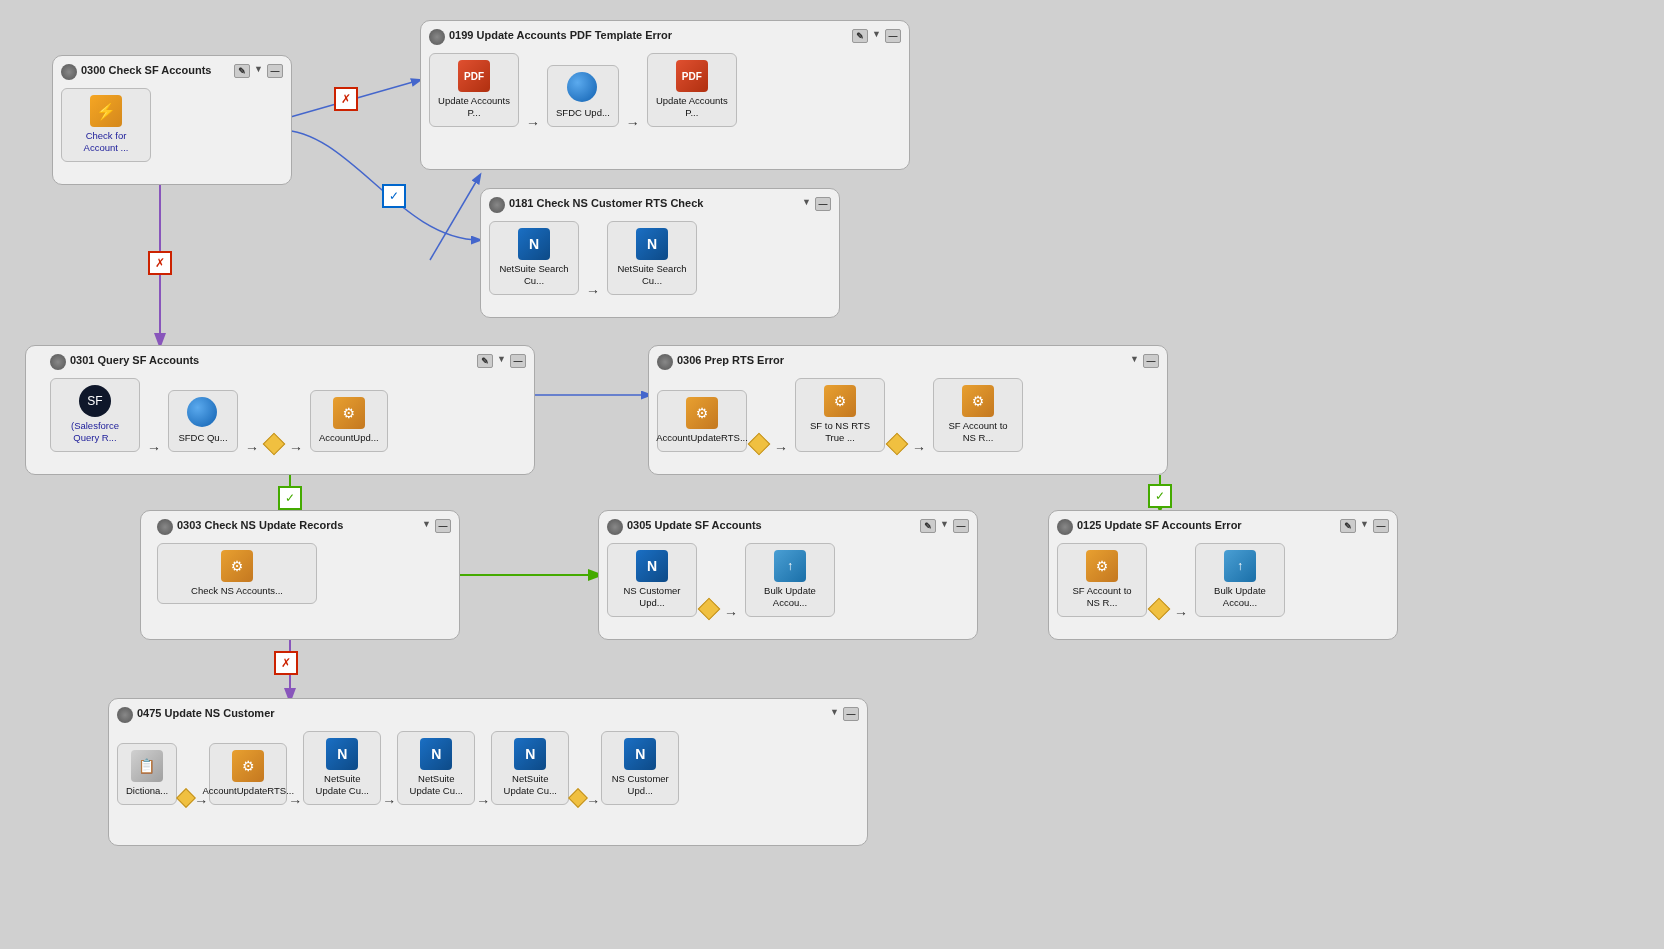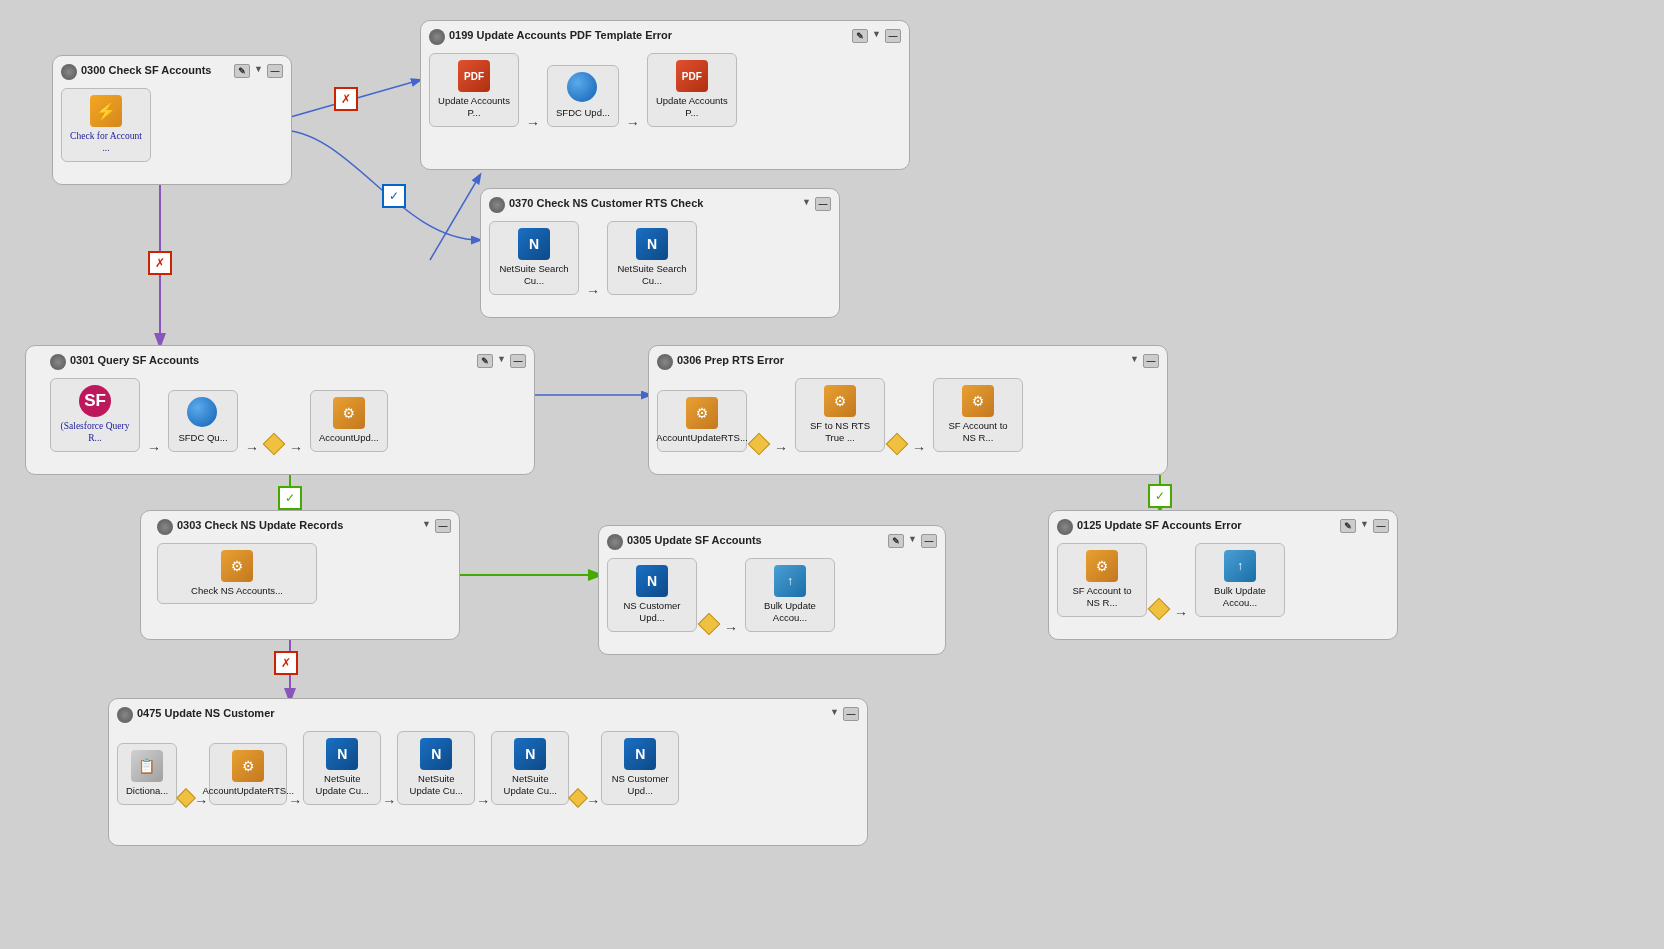--- a/index.html
+++ b/index.html
@@ -203,21 +203,20 @@
       font-size: 10px;
       font-weight: bold;
     }
 
     .step-label {
       font-size: 9.5px;
       color: #1a1a99;
       text-align: center;
       margin-top: 3px;
       line-height: 1.3;
-      font-family: Liberation Serif, serif;
     }
 
     .step-label-black {
       font-size: 9.5px;
       color: #111;
       text-align: center;
       margin-top: 3px;
       line-height: 1.3;
     }
 
@@ -336,21 +335,21 @@
       <div class="step-node">
         <div class="icon-pdf">PDF</div>
         <div class="step-label-black">Update Accounts P...</div>
       </div>
     </div>
   </div>
 
   <div class="flow-box" style="left:480px;top:188px;width:360px;height:130px;">
     <div class="flow-box-header">
       <span class="gear-icon"></span>
-      <span class="box-title">0370 Check NS Customer RTS Check</span>
+      <span class="box-title">0181 Check NS Customer RTS Check</span>
       <span style="flex:1"></span>
       <span class="chevron">▼</span>
       <span class="btn-small">—</span>
     </div>
     <div class="flow-box-body">
       <div class="step-node">
         <div class="icon-netsuite">N</div>
         <div class="step-label-black">NetSuite Search Cu...</div>
       </div>
       <div class="arrow-h"></div>
@@ -365,21 +364,21 @@
     <div class="flow-box-header">
       <span class="gear-icon"></span>
       <span class="box-title">0301 Query SF Accounts</span>
       <span style="flex:1"></span>
       <span class="btn-small">✎</span>
       <span class="chevron">▼</span>
       <span class="btn-small">—</span>
     </div>
     <div class="flow-box-body">
       <div class="step-node">
-        <div style="width:32px;height:32px;background:#be185d;border-radius:50%;display:flex;align-items:center;justify-content:center;color:white;font-size:17px;font-weight:bold;">SF</div>
+        <div style="width:32px;height:32px;background:#0f172a;border-radius:50%;display:flex;align-items:center;justify-content:center;color:white;font-size:12px;font-weight:normal;">SF</div>
         <div class="step-label">(Salesforce Query R...</div>
       </div>
       <div class="arrow-h"></div>
       <div class="step-node">
         <div class="icon-sfdc-globe">
           <div class="globe-base"></div>
         </div>
         <div class="step-label-black">SFDC Qu...</div>
       </div>
       <div class="arrow-h"></div>
@@ -435,21 +434,21 @@
       <span class="btn-small">—</span>
     </div>
     <div class="flow-box-body">
       <div class="step-node" style="min-width:160px;">
         <div class="icon-check">⚙</div>
         <div class="step-label-black">Check NS Accounts...</div>
       </div>
     </div>
   </div>
 
-  <div class="flow-box" style="left:598px;top:525px;width:348px;height:130px;">
+  <div class="flow-box" style="left:598px;top:510px;width:380px;height:130px;">
     <div class="flow-box-header">
       <span class="gear-icon"></span>
       <span class="box-title">0305 Update SF Accounts</span>
       <span style="flex:1"></span>
       <span class="btn-small">✎</span>
       <span class="chevron">▼</span>
       <span class="btn-small">—</span>
     </div>
     <div class="flow-box-body">
       <div class="step-node">

